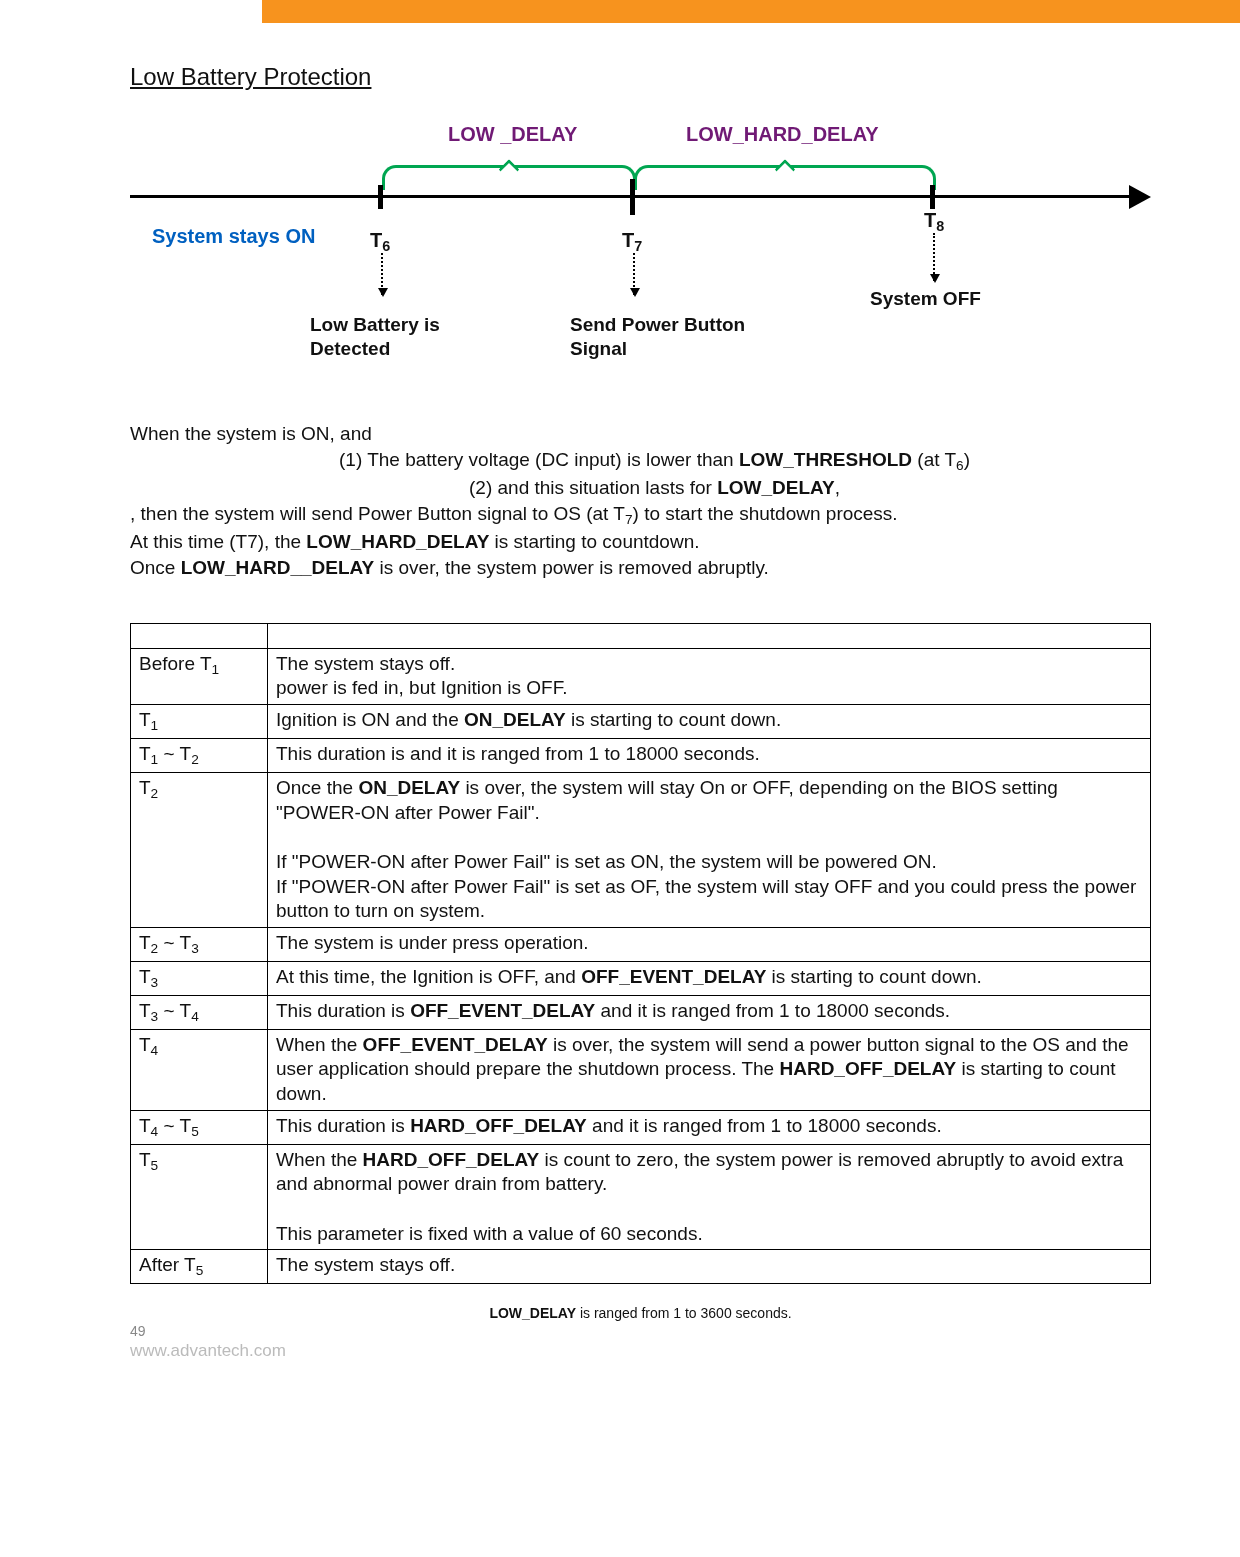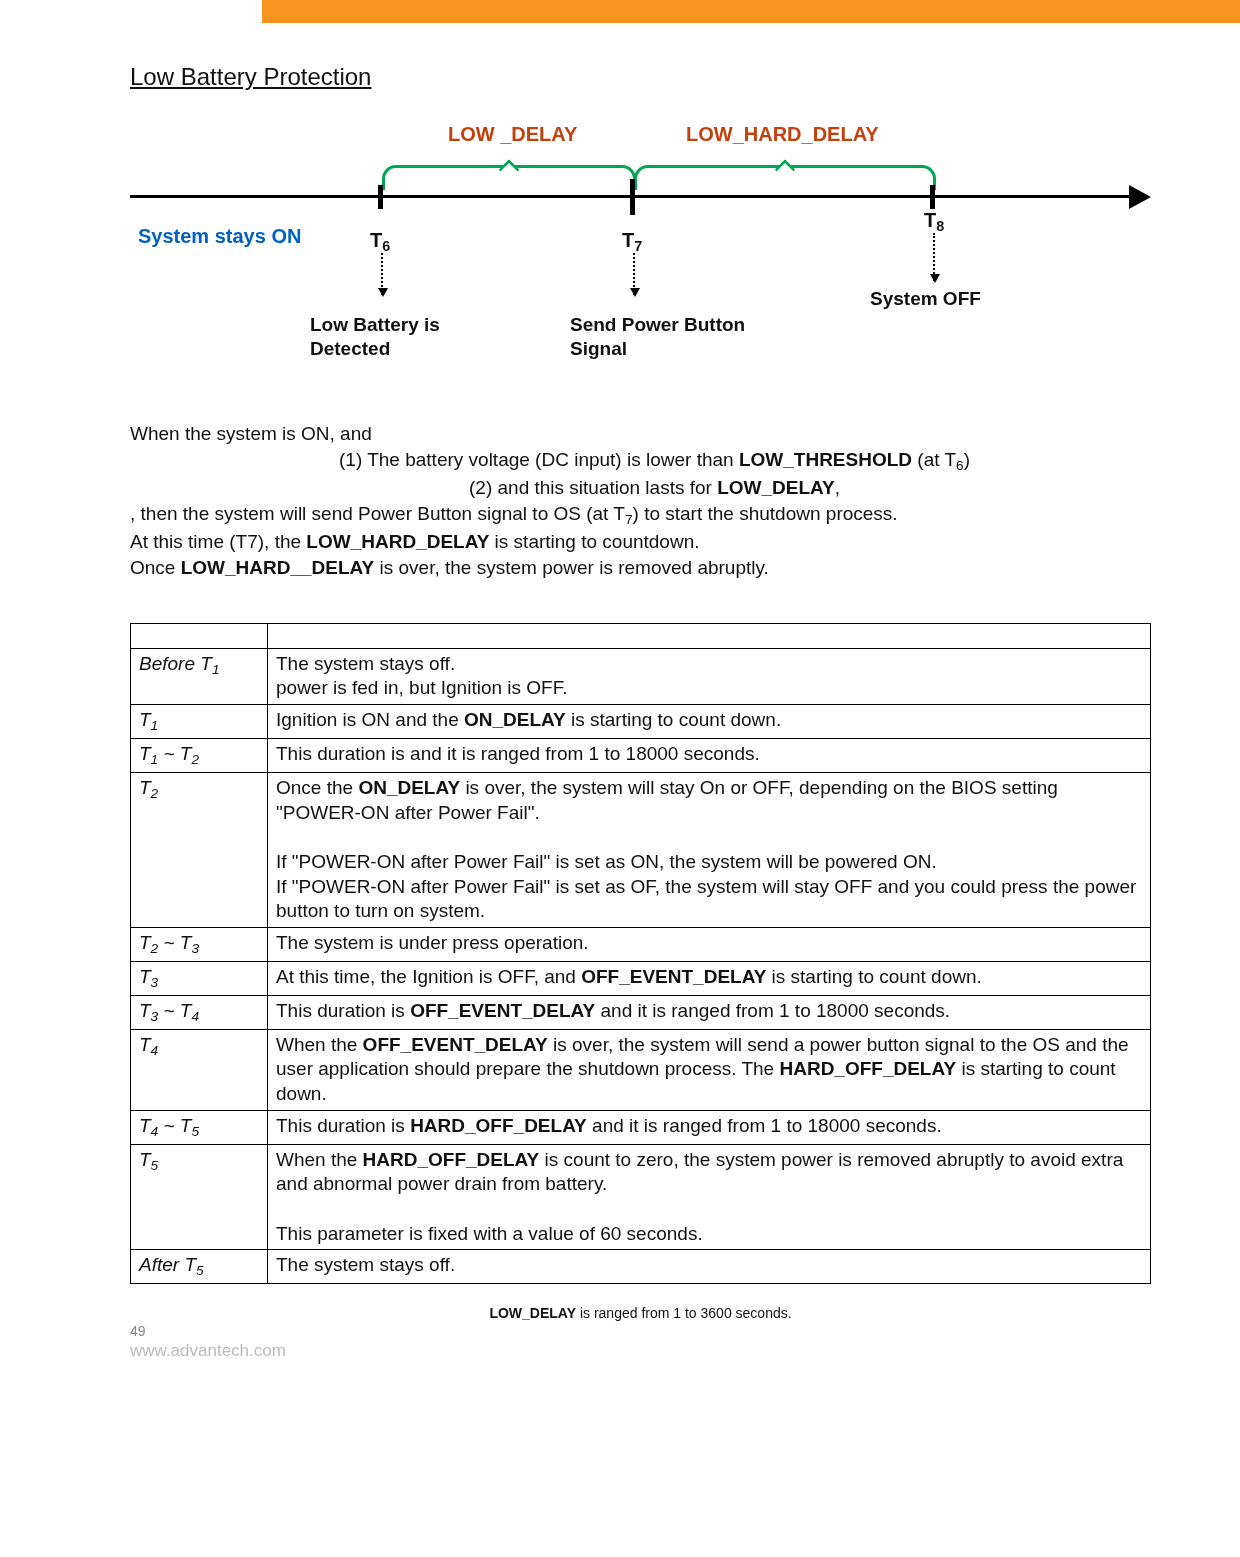--- a/index.html
+++ b/index.html
@@ -18,25 +18,25 @@
   
   .p6{left:248px;}
   .p7{left:500px;}
   .p8{left:800px;}
 
   .brace{position:absolute;height:22px;border:3px solid #00a651;border-bottom:none;border-radius:14px 14px 0 0;top:56px;}
   .brace::after{content:"";position:absolute;left:50%;top:-6px;width:12px;height:12px;border:3px solid #00a651;border-bottom:none;border-left:none;transform:translateX(-50%) rotate(-45deg);border-radius:2px;background:#fff;}
   .brace1{left:252px;width:248px;}
   .brace2{left:504px;width:296px;}
 
-  .red-label{position:absolute;top:14px;color:#c2410c;font-weight:bold;font-size:20px;}
+  .red-label{position:absolute;top:14px;color:#701a75;font-weight:bold;font-size:20px;}
   .rl1{left:318px;}
   .rl2{left:556px;}
 
-  .blue-label{position:absolute;left:8px;top:116px;color:#0060c0;font-weight:bold;font-size:20px;}
+  .blue-label{position:absolute;left:22px;top:116px;color:#0060c0;font-weight:bold;font-size:20px;}
 
   .t-label{position:absolute;top:120px;font-weight:bold;font-size:20px;}
   .tl6{left:240px;}
   .tl7{left:492px;}
   .tl8{left:794px;top:100px;}
 
   .dash-arrow{position:absolute;width:0;border-left:2px dotted #000;}
   .da{top:144px;height:42px;}
   .da6{left:251px;}
   .da7{left:503px;}
@@ -49,21 +49,21 @@
   .ev8{left:740px;top:178px;width:160px;}
 
   
   .body-text{font-size:19px;line-height:1.35;}
   .body-text .indent{margin-left:28px;text-align:center;}
   sub{font-size:0.72em;vertical-align:-0.3em;}
 
   
   table.spec{border-collapse:collapse;width:100%;margin-top:42px;font-size:19px;}
   table.spec td{border:1px solid #000;padding:3px 8px;vertical-align:top;line-height:1.3;}
-  table.spec td.time{width:120px;white-space:nowrap;font-style:italic;}
+  table.spec td.time{width:120px;white-space:nowrap;}
   table.spec tr.header-row td{height:18px;}
 
   .notes{font-size:14px;margin-top:20px;line-height:1.35;text-align:center;}
 
   .footer{font-size:17px;color:#bbb;}
   .footer .pn{color:#888;font-size:14px;display:block;margin-bottom:2px;}
 
   .b{font-weight:bold;}
 </style>
 </head>

